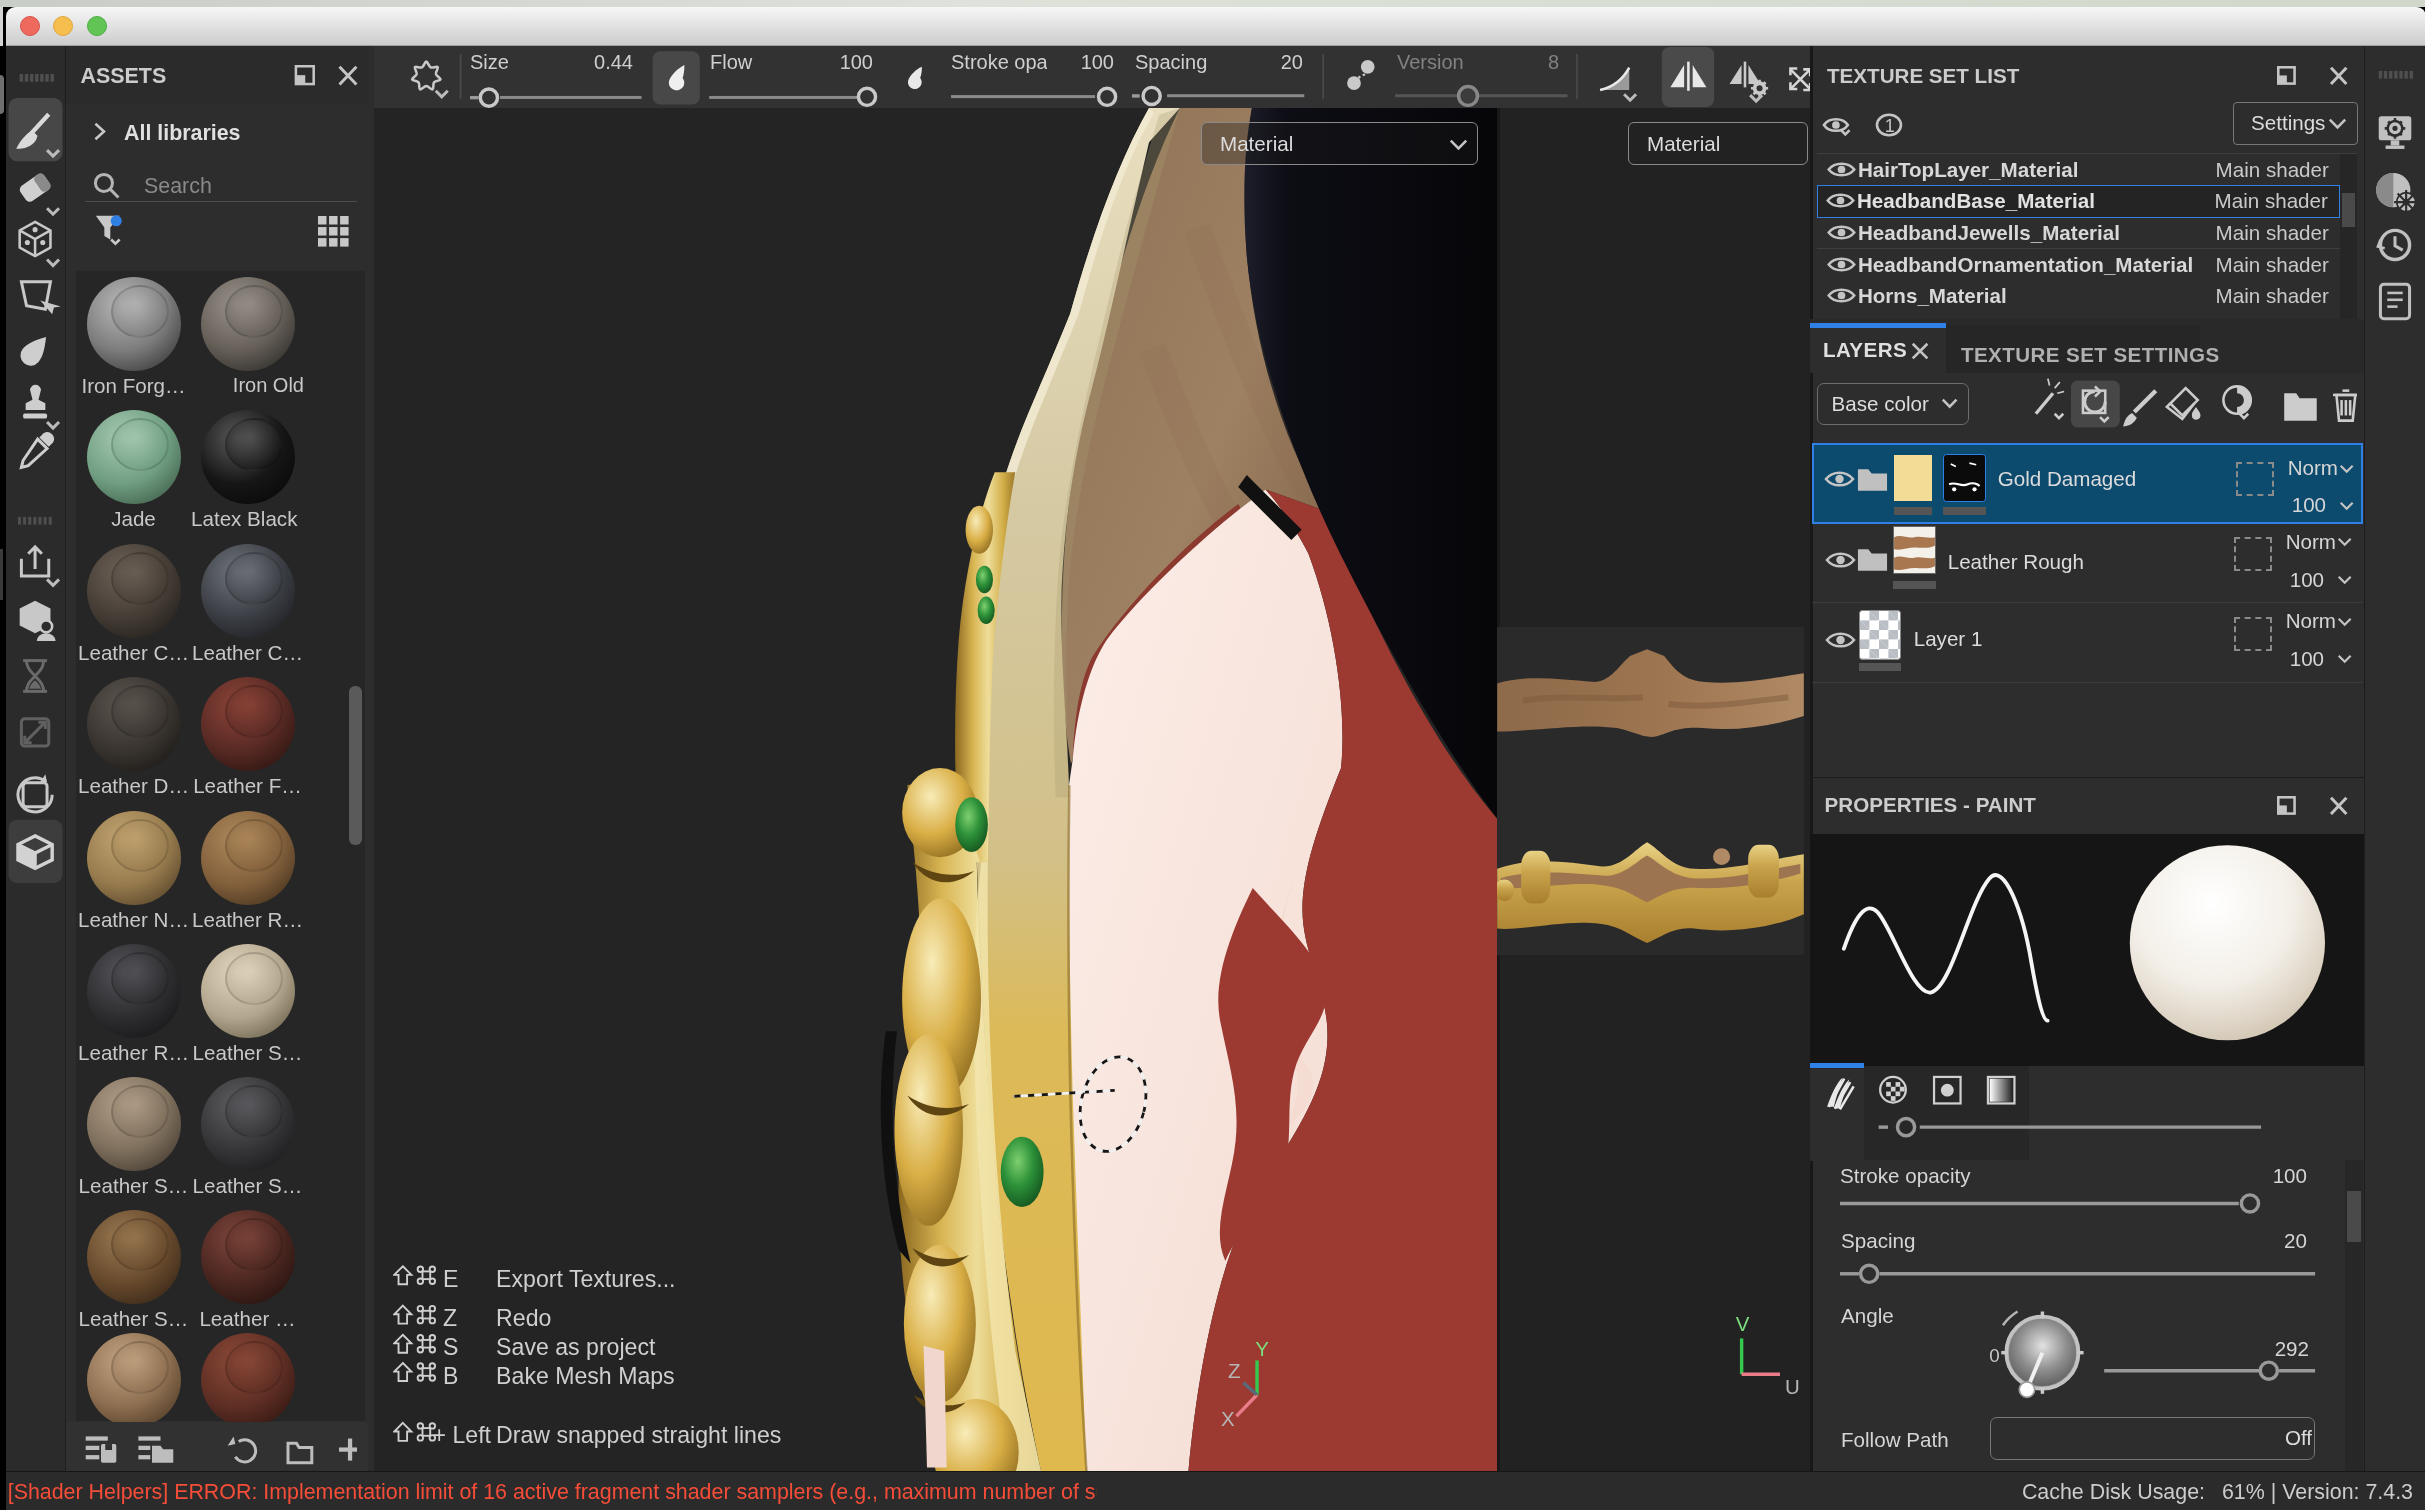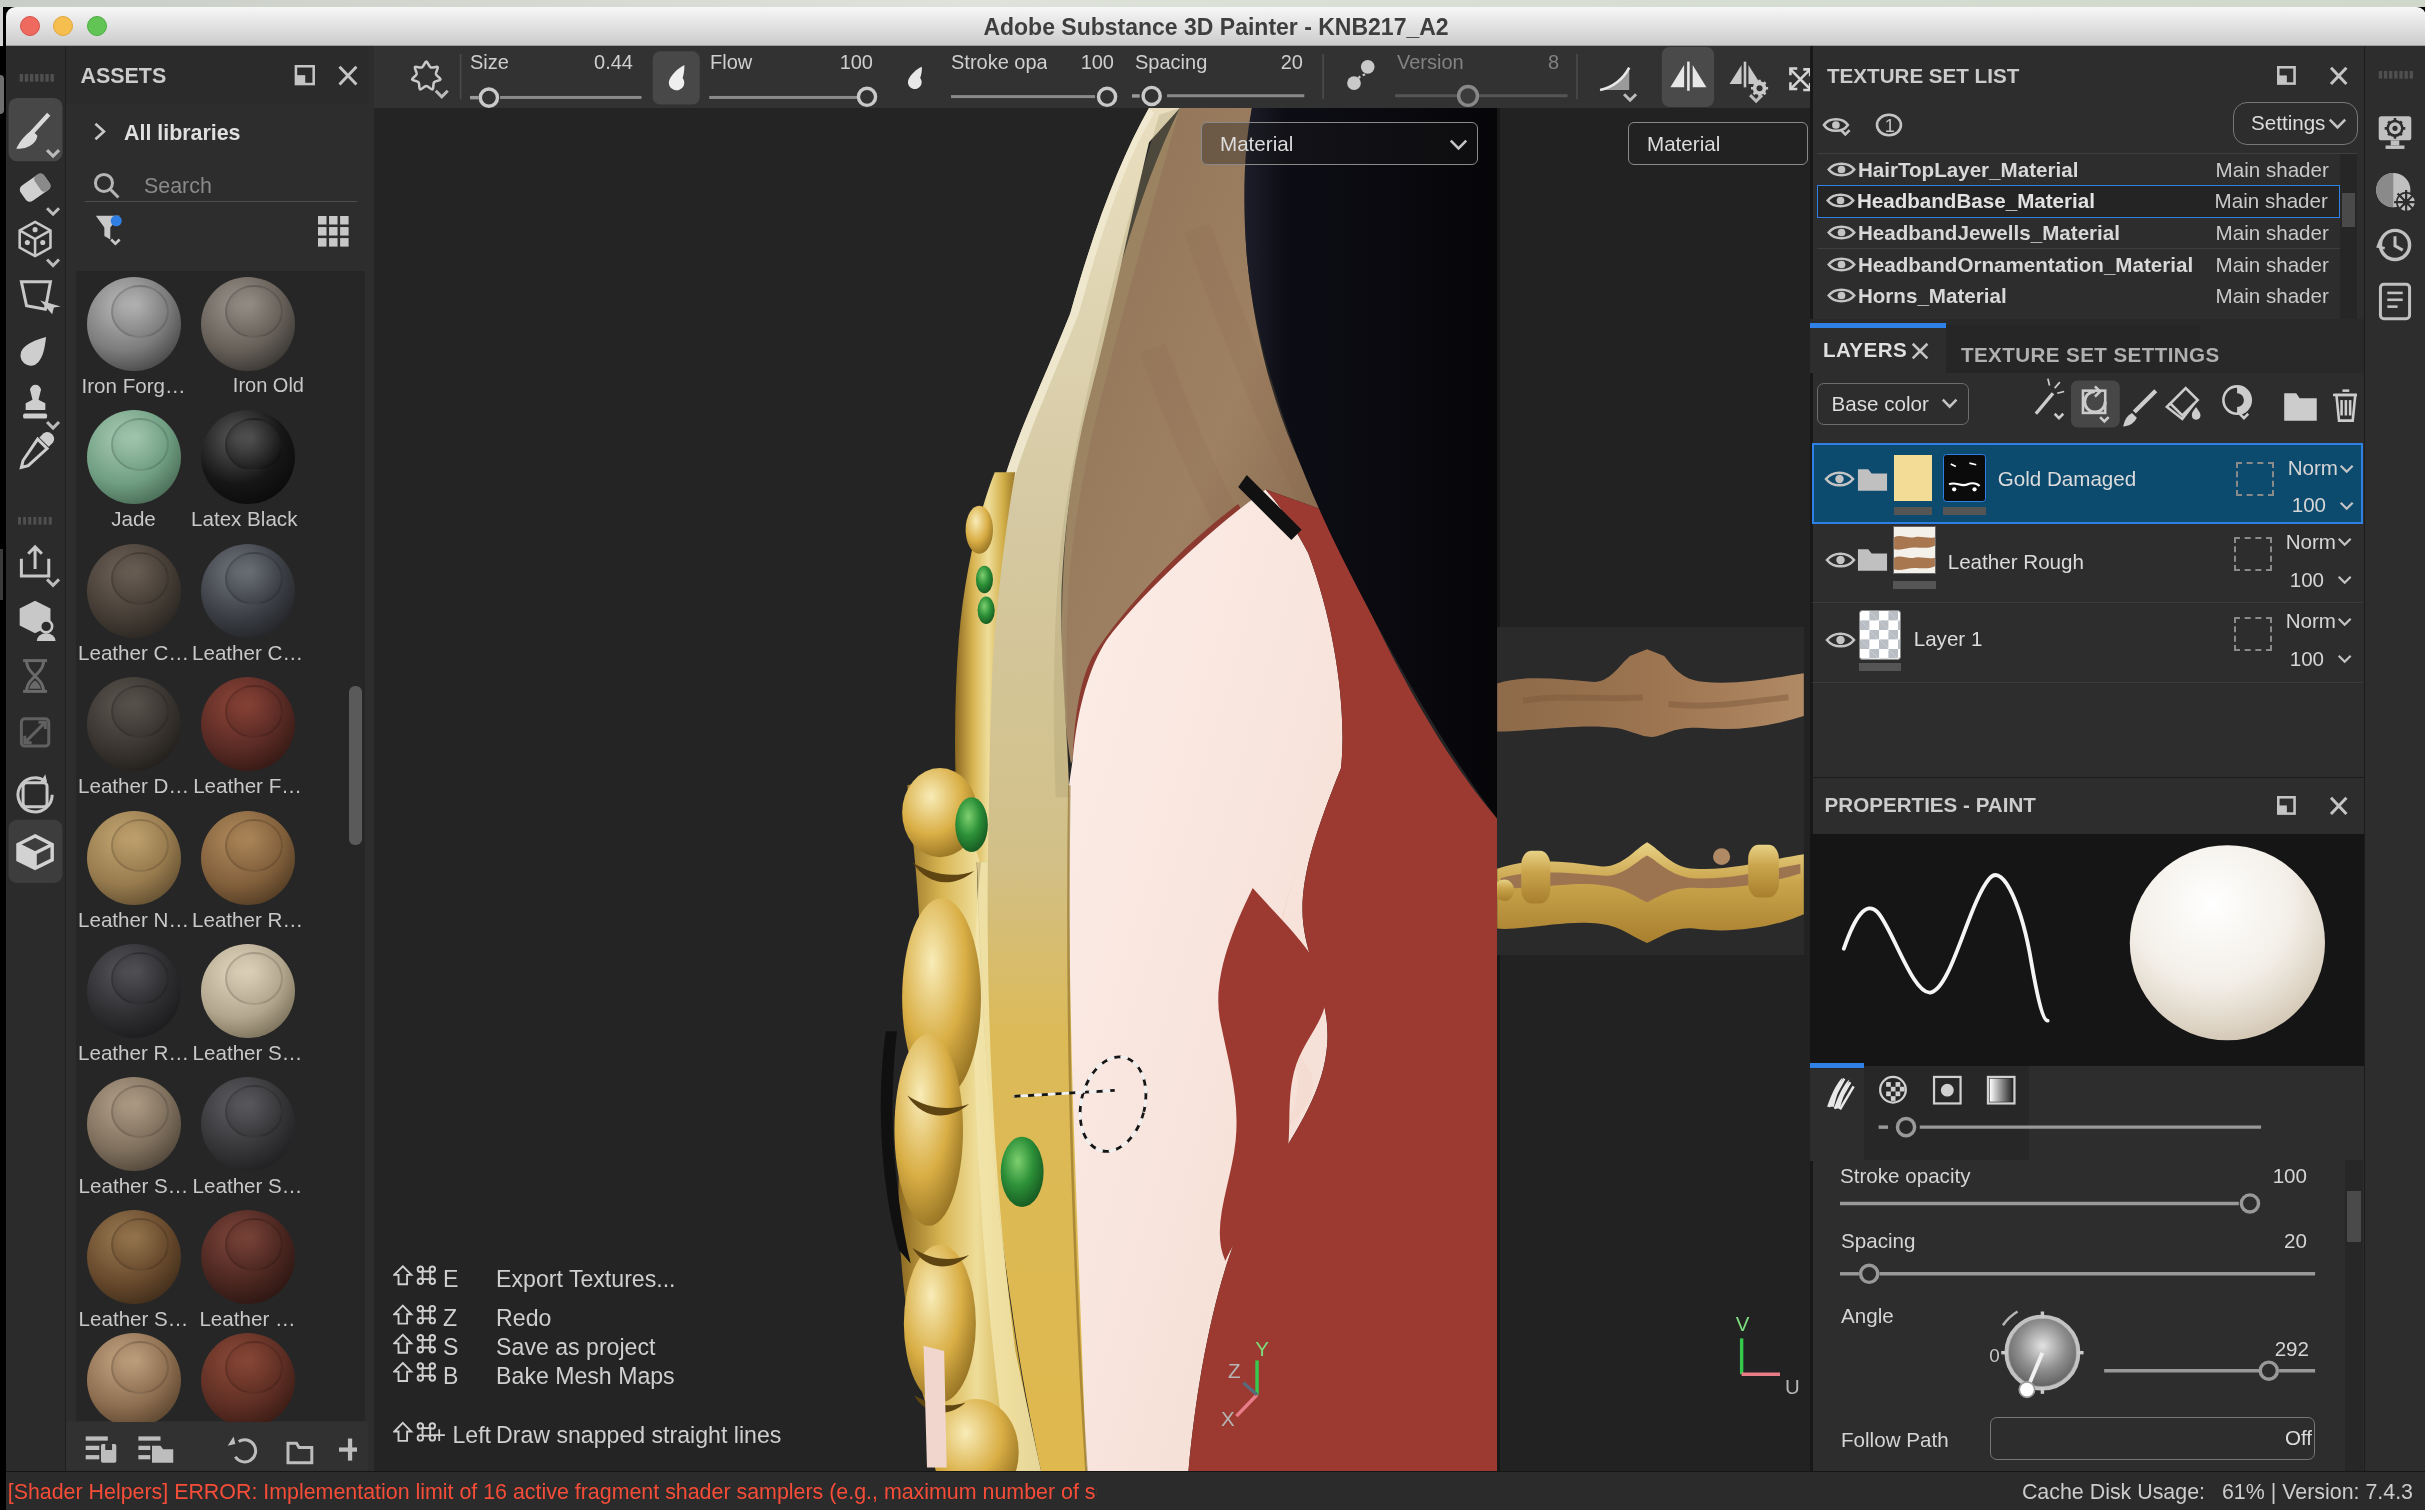--- a/index.html
+++ b/index.html
@@ -13,21 +13,20 @@
 <body>
 <div class="p" style="left:0;top:0;width:2426px;height:6.9px;background:linear-gradient(90deg,#c9cdc7,#dee2da 40%,#cfd8cb)"></div>
 <div class="p" style="left:0;top:6.9px;width:3.4px;height:39px;background:#d4d4d4"></div>
 <div class="p" style="left:0;top:75px;width:4.3px;height:39px;background:#6f6f6f;border-radius:0 5.1px 5.1px 0"></div>
 <div class="p" style="left:0;top:549px;width:3.4px;height:51px;background:#3a3a3a"></div>
 <div class="p" style="left:6px;top:6.9px;width:2420px;height:1503px;background:#2d2d2d;border-radius:9.4px 9.4px 0 0;overflow:hidden">
 <div class="p" style="left:0;top:0;width:2420px;height:39px;background:linear-gradient(#f7f7f7,#cccccc);border-bottom:0.9px solid #9f9f9f">
  <div class="p" style="left:13.7px;top:9.4px;width:20px;height:20px;border-radius:50%;background:#ee6a5f;border:0.9px solid #d55249"></div>
  <div class="p" style="left:47px;top:9.4px;width:20px;height:20px;border-radius:50%;background:#f5be4f;border:0.9px solid #dfa63c"></div>
  <div class="p" style="left:81px;top:9.4px;width:20px;height:20px;border-radius:50%;background:#61c454;border:0.9px solid #4aad40"></div>
- <div class="p" style="left:0;top:6.9px;width:2420px;text-align:center;font-size:23px;font-weight:700;color:#3e3e3e">Adobe Substance 3D Painter - KNB217_A2</div>
 </div>
 
 <div class="p" style="left:0;top:39px;width:59px;height:1425px;background:#2b2b2b">
 <svg width="59" height="1425" viewBox="0 0 69 1663">
 <g fill="#4f4f4f">
           <rect x="16" y="31" width="4" height="9"></rect>
           <rect x="22" y="31" width="4" height="9"></rect>
           <rect x="28" y="31" width="4" height="9"></rect>
           <rect x="34" y="31" width="4" height="9"></rect>
           <rect x="40" y="31" width="4" height="9"></rect>
@@ -540,21 +539,21 @@
         <path d="M63,2 L81,21 M81,2 L63,21" stroke="#c4c4c4" stroke-width="3.5"></path>
       </svg>
 
 <svg class="p" style="left:12px;top:67px" width="86" height="27.4" viewBox="0 0 100 32">
 <path d="M2,14 C8,5 24,5 30,14 C24,23 8,23 2,14 Z" fill="none" stroke="#c4c4c4" stroke-width="3"></path>
         <circle cx="16" cy="14" r="4.5" fill="#c4c4c4"></circle>
         <path d="M22,20 l5,5 l5,-5" stroke="#c4c4c4" stroke-width="3" fill="none"></path>
 <ellipse cx="78" cy="14" rx="14" ry="12" fill="none" stroke="#c4c4c4" stroke-width="3"></ellipse>
         <text x="73" y="22" font-size="21" fill="#c4c4c4">1</text>
 </svg>
-<div class="p" style="left:423px;top:56px;width:125px;height:43px;border:1.7px solid #777;border-radius:14px">
+<div class="p" style="left:423px;top:56px;width:125px;height:43px;border:1.7px solid #777;border-radius:4px">
  <div class="p t24" style="left:17px;top:8.6px;color:#dcdcdc">Settings</div>
  <svg class="p" style="left:94px;top:15.4px" width="19" height="12" viewBox="0 0 22 14">
           <path d="M2,2 l9,9 l9,-9" stroke="#c4c4c4" stroke-width="3" fill="none"></path>
         </svg>
 </div>
 <div class="p" style="left:6.9px;top:107px;width:540px;height:0.9px;background:#3e3e3e"></div>
 
 <div class="p" style="left:6.9px;top:108px;width:523px;height:31px">
         <svg class="p" style="left:10.3px;top:6px" width="29" height="19" viewBox="0 0 34 22">
           <path d="M2,11 C9,2 25,2 32,11 C25,20 9,20 2,11 Z" fill="none" stroke="#c4c4c4" stroke-width="3"></path>

